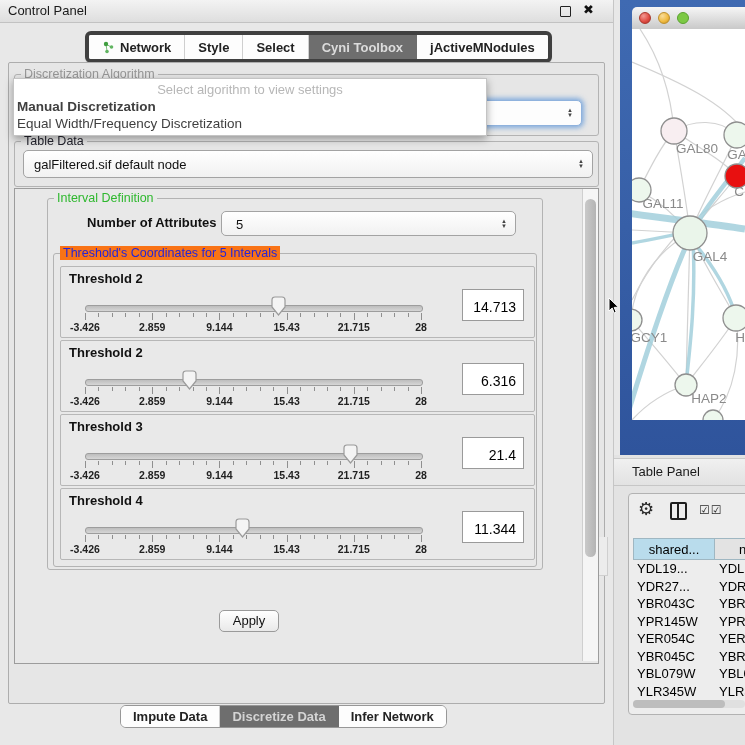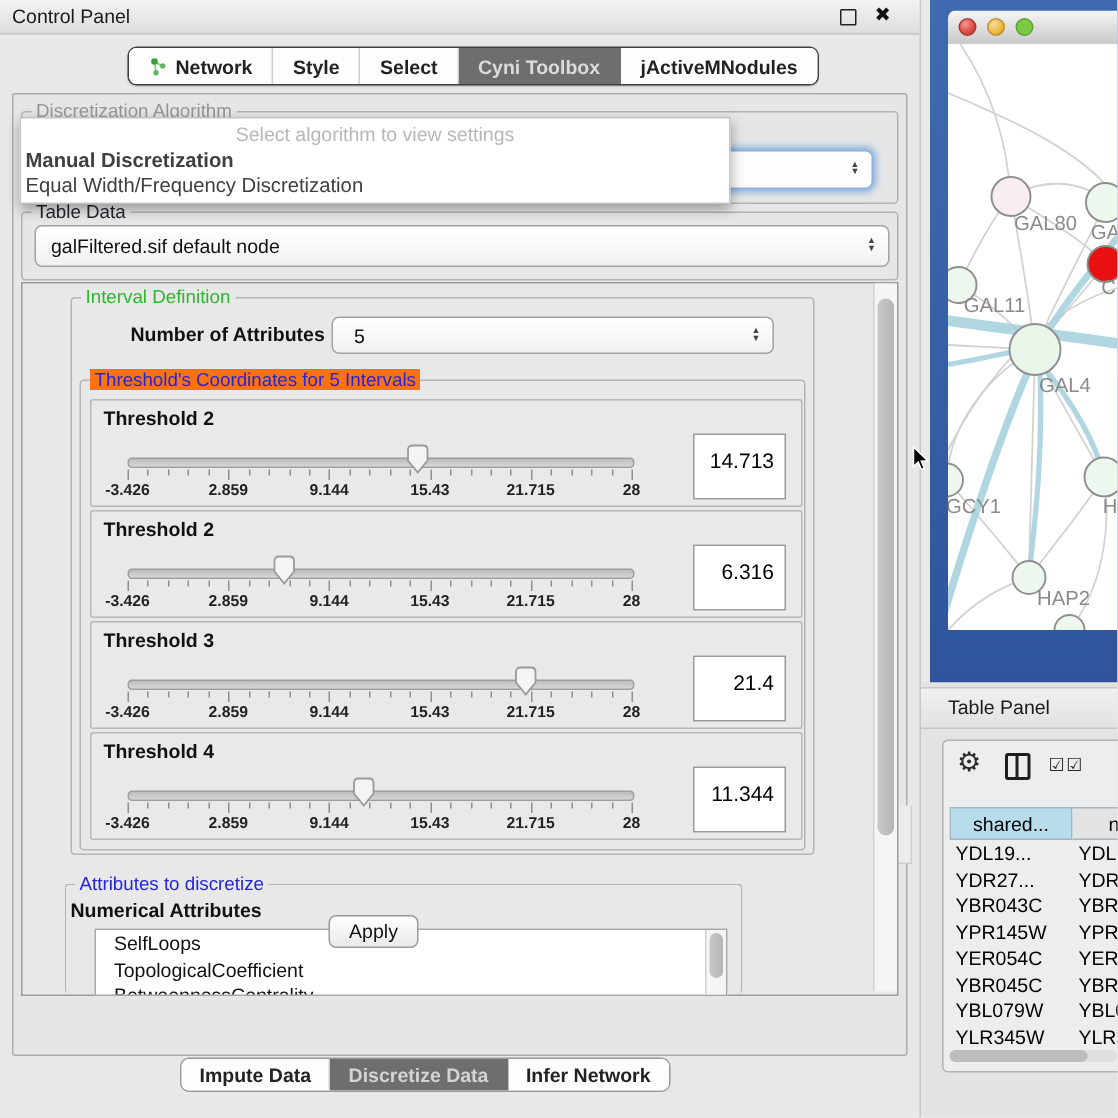--- a/index.html
+++ b/index.html
@@ -6,21 +6,21 @@
   body{width:745px;height:745px;position:relative;background:#e8e8e8;
        font-family:"Liberation Sans","DejaVu Sans",sans-serif;overflow:hidden;
        -webkit-font-smoothing:antialiased;}
   
   #control-panel{position:absolute;left:0;top:0;width:613px;height:745px;background:#e8e8e8;border-right:1px solid #c6c6c6;}
   #cp-titlebar{position:absolute;left:0;top:0;width:613px;height:22px;background:linear-gradient(#f3f3f3,#dedede);border-bottom:1px solid #c2c2c2;}
   #cp-title{position:absolute;left:8px;top:3px;font-size:13px;color:#1a1a1a;}
   #float-icon{position:absolute;left:560px;top:6px;width:9px;height:9px;border:1.6px solid #222;border-radius:1px;}
   #close-icon{position:absolute;left:583px;top:2px;font-size:13px;font-weight:bold;color:#111;}
   
-  #top-tabs{position:absolute;left:85px;top:31px;height:24px;display:flex;align-items:stretch;background:#fdfdfd;border:1px solid #404040;border-radius:6px;overflow:hidden;box-shadow:0 1px 1px rgba(0,0,0,.15);}
+  #top-tabs{position:absolute;left:85px;top:31px;height:24px;display:flex;align-items:stretch;background:#fdfdfd;border:4px solid #404040;border-radius:6px;overflow:hidden;box-shadow:0 1px 1px rgba(0,0,0,.15);}
   .ttab{display:flex;align-items:center;gap:5px;padding:0 13px;font-size:13px;font-weight:bold;color:#222;border-right:1px solid #cfcfcf;background:#fdfdfd;}
   .ttab:last-child{border-right:none;}
   .ttab.sel{background:#6e6e6e;color:#dcdcdc;border-right-color:#6e6e6e;}
   
   #outer-panel{position:absolute;left:8px;top:62px;width:595px;height:640px;border:1px solid #adadad;border-radius:2px;background:#e6e6e6;}
   .group{position:absolute;border:1px solid #b3b3b3;border-radius:3px;}
   .legend{position:absolute;top:-8px;left:6px;background:#e6e6e6;padding:0 3px;font-size:12.5px;line-height:14px;white-space:nowrap;}
   
   .combo{position:absolute;background:linear-gradient(#ffffff,#f1f1f1);border:1px solid #a3a3a3;border-radius:5px;font-size:13px;color:#111;}
   .combo .ctext{position:absolute;left:10px;top:50%;transform:translateY(-50%);}
@@ -35,21 +35,21 @@
   #scrollpane{position:absolute;left:14px;top:188px;width:583px;height:474px;border:1px solid #9c9c9c;background:#e8e8e8;}
   .vsb-track{position:absolute;background:#f5f5f5;border-left:1px solid #cfcfcf;}
   .vsb-thumb{position:absolute;background:linear-gradient(90deg,#c9c9c9,#b4b4b4);border-radius:7px;}
   
   .tpanel{position:absolute;left:60px;width:473px;height:70px;border:1px solid #b7b7b7;border-radius:2px;background:#e9e9e9;}
   .tpanel .ttitle{position:absolute;left:8px;top:4px;font-size:13px;font-weight:bold;color:#111;}
   .track{position:absolute;left:24px;top:38px;width:336px;height:5px;border-radius:3px;background:linear-gradient(#bdbdbd,#d6d6d6);border:1px solid #9d9d9d;}
   .thumb{position:absolute;top:29px;width:15px;height:20px;}
   .tick{position:absolute;width:1px;background:#8f8f8f;}
   .ticklabel{position:absolute;width:60px;text-align:center;font-size:10.5px;font-weight:bold;color:#222;}
-  .valuebox{position:absolute;left:401px;top:22px;width:62px;height:44px;background:#ffffff;border:1px solid #9a9a9a;font-size:14px;color:#000;text-align:right;line-height:34px;padding-right:7px;box-sizing:border-box;}
+  .valuebox{position:absolute;left:401px;top:22px;width:62px;height:32px;background:#ffffff;border:1px solid #9a9a9a;font-size:14px;color:#000;text-align:right;line-height:34px;padding-right:7px;box-sizing:border-box;}
   
   #attr-list{position:absolute;left:19px;top:29px;width:420px;height:43px;background:#ffffff;border:1px solid #a8a8a8;overflow:hidden;}
   .attr-item{font-size:13px;color:#111;line-height:17.5px;padding-left:12px;white-space:nowrap;}
   
   #apply-bar{position:absolute;left:14px;top:474px;width:583px;height:38px;background:#ececec;border:1px solid #cfcfcf;border-top:none;}
   #apply-btn{position:absolute;left:219px;top:610px;width:58px;height:20px;background:linear-gradient(#ffffff,#e9e9e9);border:1px solid #9a9a9a;border-radius:5px;font-size:13px;text-align:center;line-height:19px;color:#111;}
   #bottom-tabs{position:absolute;left:120px;top:705px;height:21px;display:flex;background:#fdfdfd;border:1px solid #979797;border-radius:6px;overflow:hidden;}
   .btab{padding:0 12px;font-size:13px;font-weight:bold;color:#222;line-height:21px;border-right:1px solid #cfcfcf;background:#fdfdfd;}
   .btab:last-child{border-right:none;text-align:right;}
   .btab.sel{background:#6e6e6e;color:#d4d4d4;border-right-color:#6e6e6e;}
@@ -321,32 +321,20 @@
         <span class="ticklabel" style="left:195.6px;top:54px;">15.43</span>
         <span class="ticklabel" style="left:262.8px;top:54px;">21.715</span>
         <span class="ticklabel" style="left:330.0px;top:54px;">28</span>
         <svg class="thumb" style="left:174.4px" viewBox="0 0 15 20">
           <path d="M1,4 Q1,1 4,1 L11,1 Q14,1 14,4 L14,11 L7.5,19 L1,11 Z" fill="#f4f4f4" stroke="#9a9a9a" stroke-width="1.2"></path>
         </svg>
         <div class="valuebox">11.344</div>
       </div>
     </div>
 
-  <div class="group" style="left:43px;top:589px;width:450px;height:72px;border-bottom:none;background:#e8e8e8;">
-    <span class="legend" style="color:#2525d8;background:#e8e8e8;">Attributes to discretize</span>
-    <span style="position:absolute;left:3px;top:9px;font-size:13px;font-weight:bold;color:#111;">Numerical Attributes</span>
-    <div id="attr-list">
-      <div class="vsb-track" style="right:0;top:0;width:13px;height:43px;">
-        <div class="vsb-thumb" style="left:2px;top:2px;width:9px;height:30px;"></div>
-      </div>
-    <div class="attr-item">SelfLoops</div>
-        <div class="attr-item">TopologicalCoefficient</div>
-        <div class="attr-item">BetweennessCentrality</div>
-      </div>
-  </div>
 
   <div id="apply-btn">Apply</div>
 
   <div id="bottom-tabs">
     <div class="btab">Impute Data</div>
     <div class="btab sel">Discretize Data</div>
     <div class="btab">Infer Network</div>
   </div>
 </div>
 

